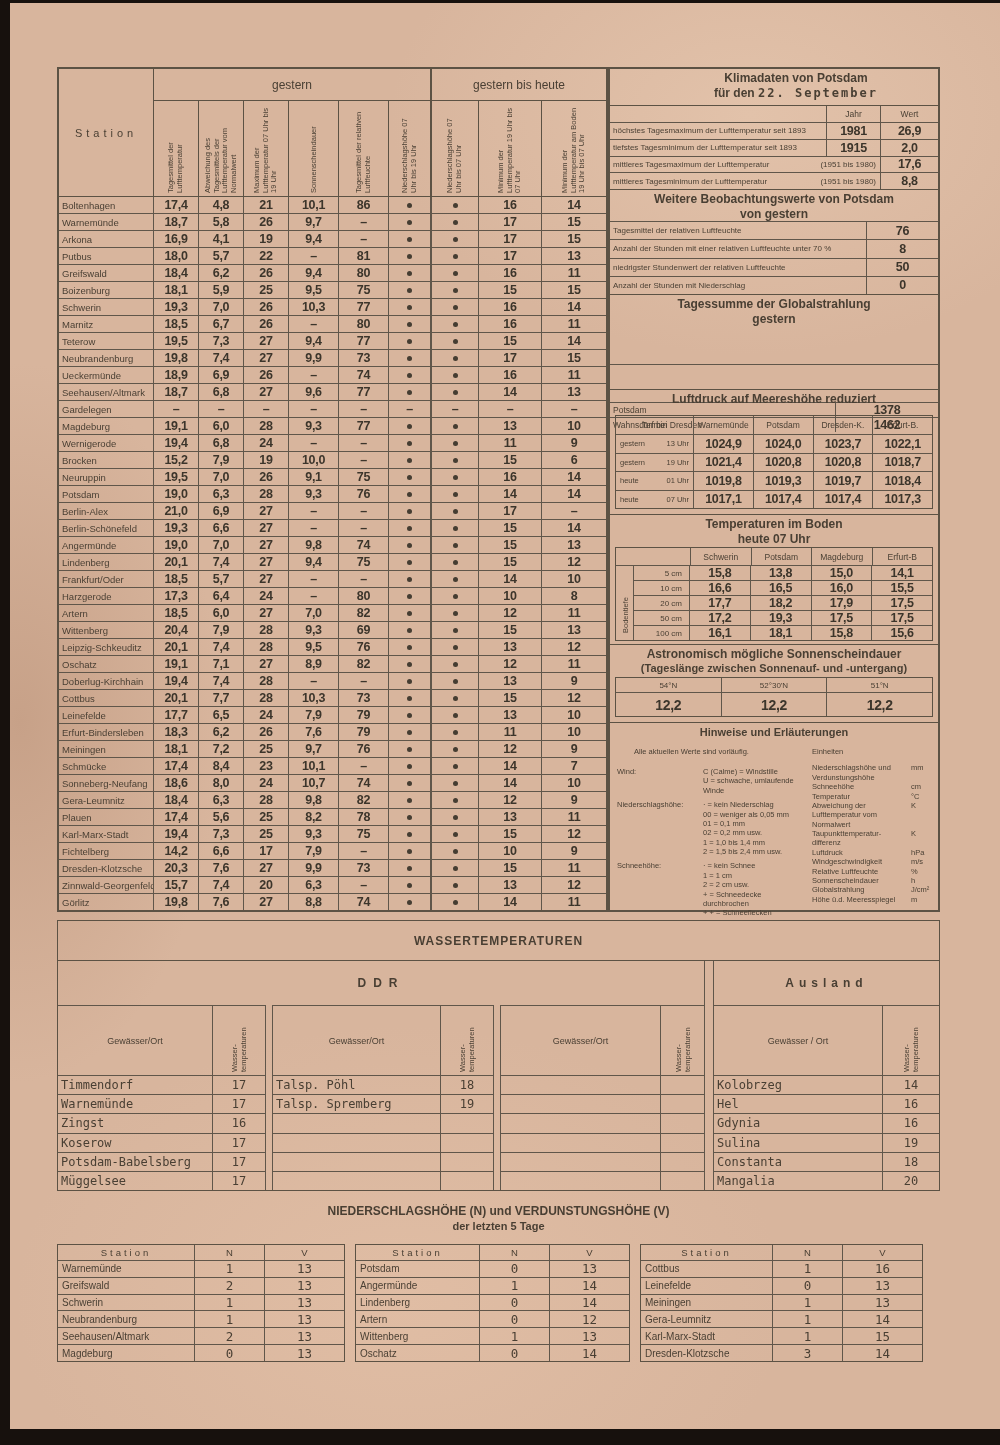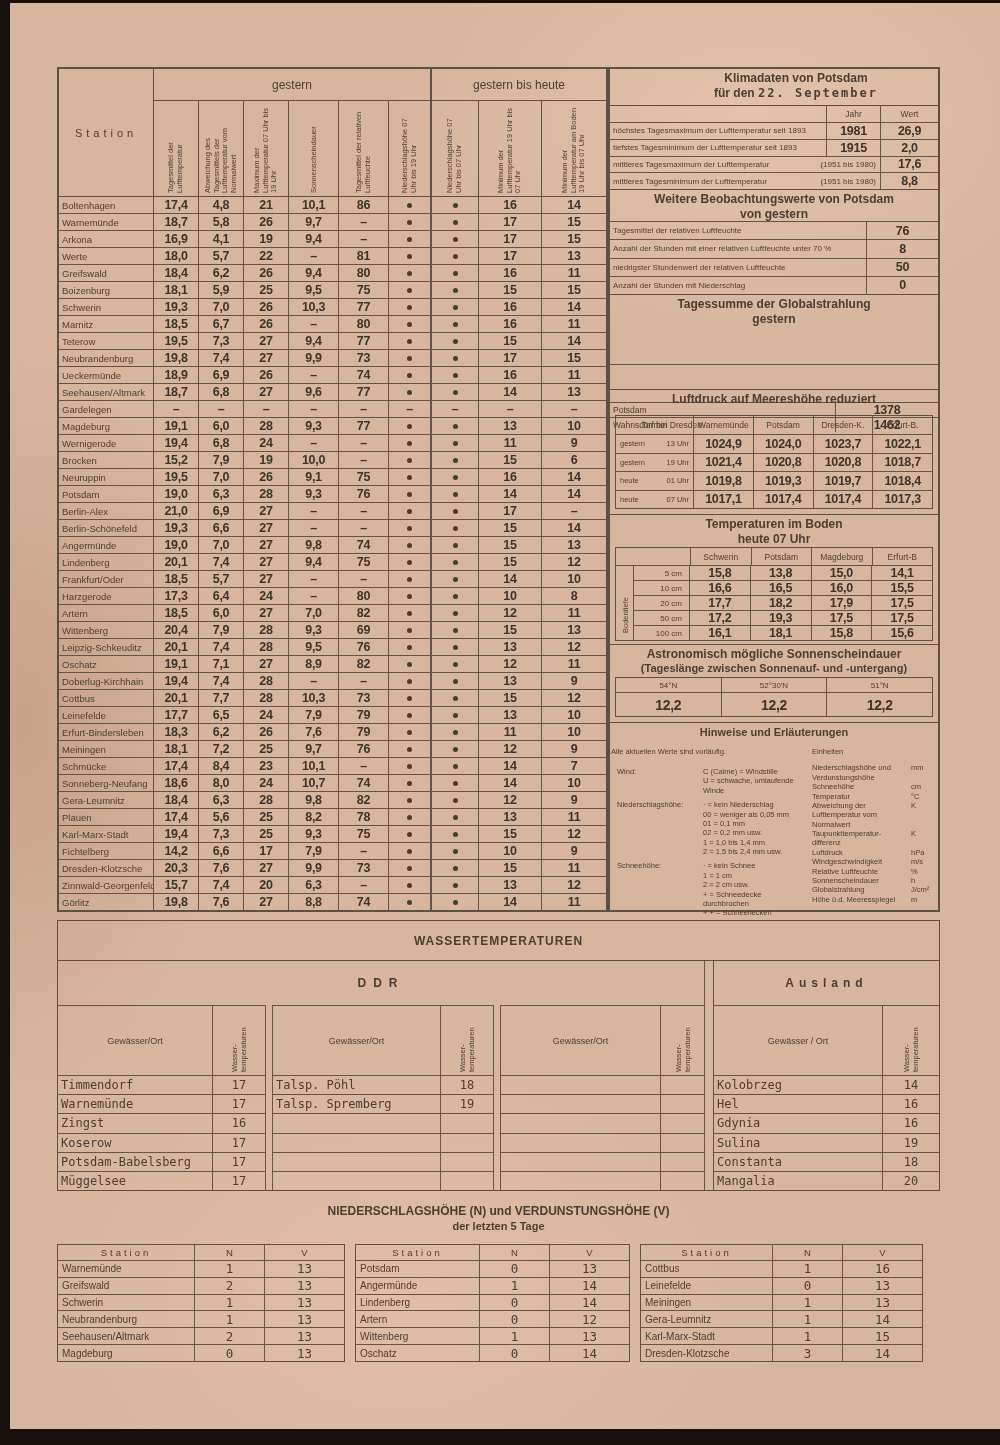--- a/index.html
+++ b/index.html
@@ -103,21 +103,21 @@
   .f-head{height:15px;display:flex;border-bottom:1px solid #60564a;font-size:8px;}
   .f-col{flex:1;border-right:1px solid #60564a;display:flex;align-items:center;justify-content:center;}
   .f-col:last-child{border-right:none;}
   .f-vals{flex:1;display:flex;}
   .f-val{flex:1;border-right:1px solid #60564a;display:flex;align-items:center;justify-content:center;
     font-size:14px;}
   .f-val:last-child{border-right:none;}
   
   .sec-g{flex:1;border-bottom:none;position:relative;font-size:7.5px;line-height:1.25;}
   .g-title{height:18px;text-align:center;font-weight:bold;font-size:11px;padding-top:3px;}
-  .g-note{position:absolute;left:1px;top:24px;}
+  .g-note{position:absolute;left:24px;top:24px;}
   .g-left{position:absolute;left:7px;top:44px;width:190px;}
   .hw-group{display:flex;margin-bottom:5px;}
   .hw-term{width:86px;}
   .hw-defs{flex:1;}
   .g-right{position:absolute;left:202px;top:24px;width:124px;}
   .u-title{margin-bottom:7px;}
   .u-row{display:flex;}
   .u-name{flex:1;padding-right:3px;}
   .u-unit{width:25px;}
 
@@ -255,21 +255,21 @@
           <div class="cell w6 gb val">
             <div class="ndot"></div>
           </div>
           <div class="cell w7 val">
             <div class="ndot"></div>
           </div>
           <div class="cell w8 val">17</div>
           <div class="cell w9 val">15</div>
         </div>
         <div class="mt-row">
-          <div class="cell w0 mt-station">Werte</div>
+          <div class="cell w0 mt-station">Putbus</div>
           <div class="cell w1 val">18,0</div>
           <div class="cell w2 val">5,7</div>
           <div class="cell w3 val">22</div>
           <div class="cell w4 val">–</div>
           <div class="cell w5 val">81</div>
           <div class="cell w6 gb val">
             <div class="ndot"></div>
           </div>
           <div class="cell w7 val">
             <div class="ndot"></div>

